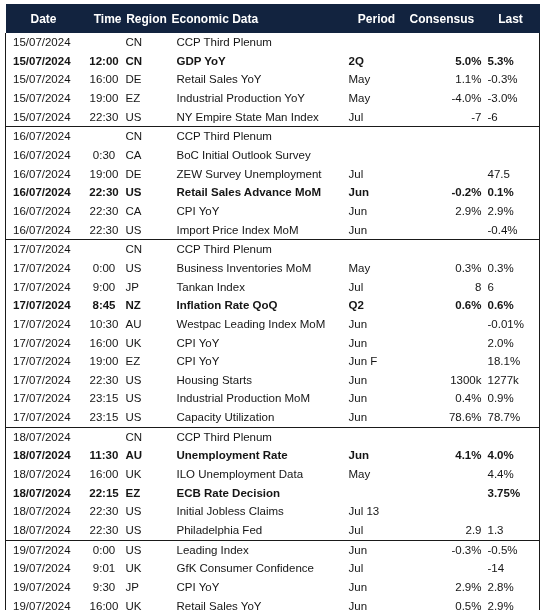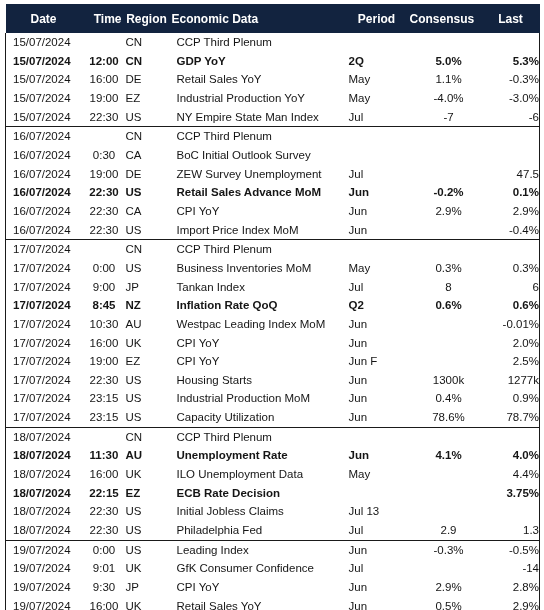--- a/index.html
+++ b/index.html
@@ -71,22 +71,22 @@
   tbody tr.hl > td {
     font-weight: bold;
   }
 
   
   .c-date   { width: 76px;  padding-left: 7px !important; text-align: left; }
   .c-time   { width: 40px;  padding-left: 5px !important; text-align: center; }
   .c-region { width: 50px;  padding-left: 4px !important; text-align: left; }
   .c-data   { width: 172px; padding-left: 5px !important; text-align: left; }
   .c-period { width: 66px;  padding-left: 5px !important; text-align: left; }
-  .c-cons   { width: 72px;  padding-left: 6px !important; text-align: center; }
-  .c-last   { width: 58px;  padding-left: 6px !important; text-align: right; }
+  .c-cons   { width: 72px;  padding-left: 6px !important; text-align: right; }
+  .c-last   { width: 58px;  padding-left: 6px !important; text-align: left; }
 
   
   th.c-date   { text-align: center; padding-left: 0 !important; }
   th.c-time   { text-align: right; padding-left: 0 !important; margin-left: 31px; }
   th.c-region { text-align: center; padding-left: 0 !important; }
   th.c-data   { padding-left: 0 !important; }
   th.c-period { text-align: center; padding-left: 0 !important; }
   th.c-cons   { text-align: left; padding-left: 0 !important; }
   th.c-last   { text-align: center; padding-left: 0 !important; }
 
@@ -267,21 +267,21 @@
           <td class="c-cons"></td>
           <td class="c-last">2.0%</td>
         </tr>
         <tr>
           <td class="c-date">17/07/2024</td>
           <td class="c-time">19:00</td>
           <td class="c-region">EZ</td>
           <td class="c-data">CPI YoY</td>
           <td class="c-period">Jun F</td>
           <td class="c-cons"></td>
-          <td class="c-last">2.5%</td>
+          <td class="c-last">18.1%</td>
         </tr>
         <tr>
           <td class="c-date">17/07/2024</td>
           <td class="c-time">22:30</td>
           <td class="c-region">US</td>
           <td class="c-data">Housing Starts</td>
           <td class="c-period">Jun</td>
           <td class="c-cons">1300k</td>
           <td class="c-last">1277k</td>
         </tr>

